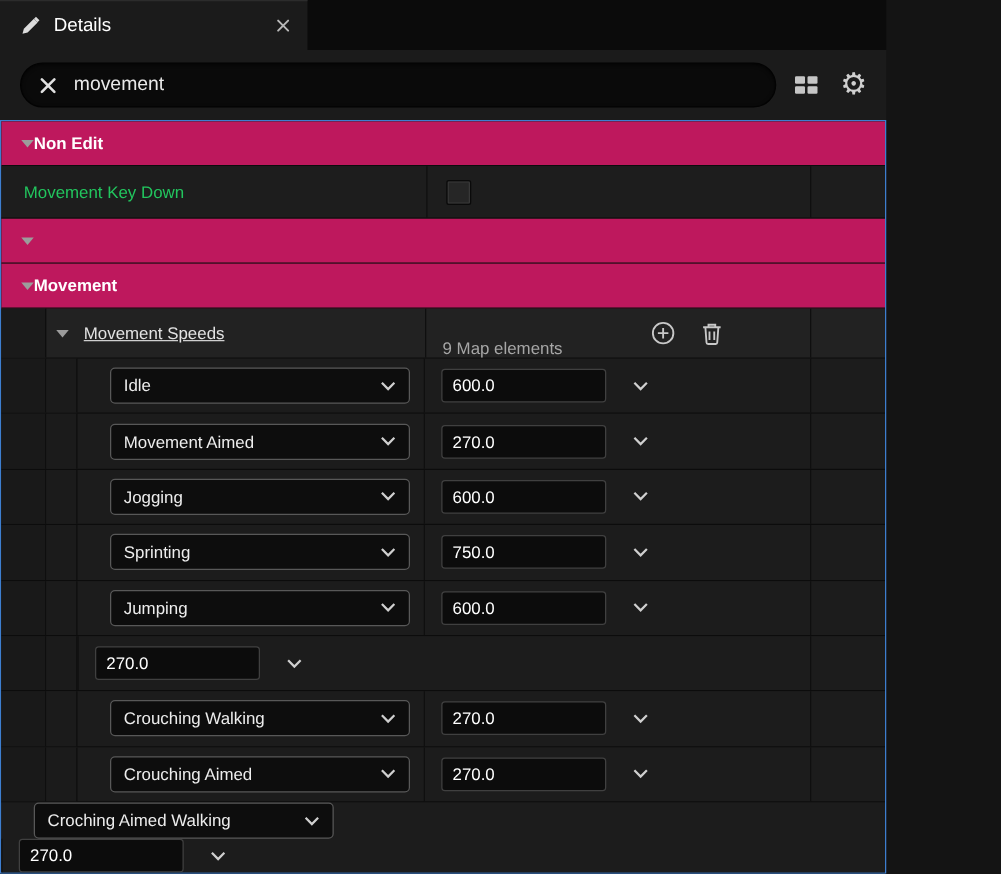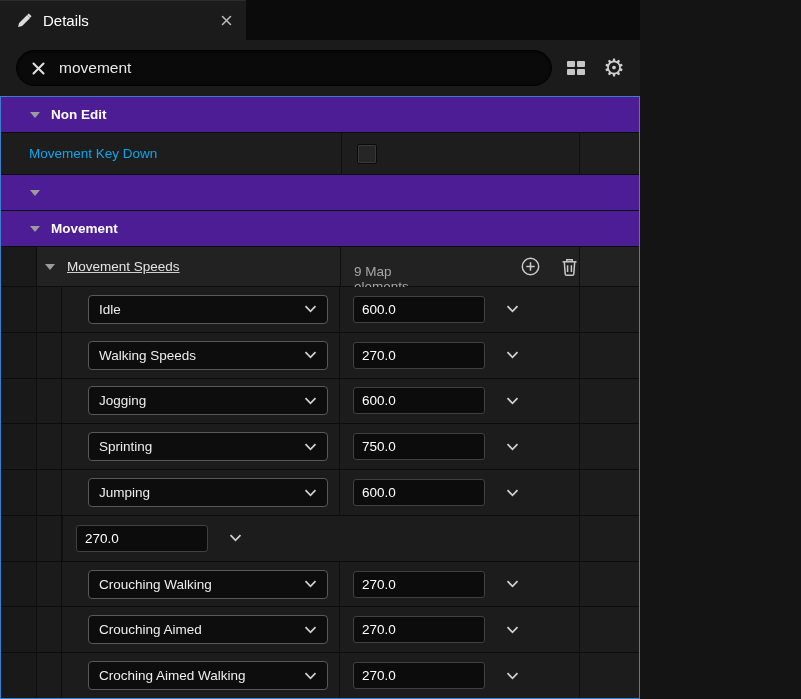--- a/index.html
+++ b/index.html
@@ -3,21 +3,21 @@
 <meta charset="utf-8">
 <style>
   * { box-sizing: border-box; margin: 0; padding: 0; }
   html, body { width: 801px; height: 699px; }
   body {
     background: #141414;
     font-family: "Liberation Sans", sans-serif;
     overflow: hidden;
     color: #cfcfcf;
   }
-  .app { width: 640px; height: 699px; display: flex; flex-direction: column; }
+  .app { width: 709px; height: 699px; display: flex; flex-direction: column; }
 
   
   .tabbar { height: 40px; background: #0b0b0b; display: flex; align-items: stretch; }
   .tab {
     width: 246px; background: #1b1b1b; border-top: 1px solid #2c2c2c;
     display: flex; align-items: center; gap: 10px; padding: 0 14px 0 16px; cursor: pointer;
   }
   .tab-title { color: #ffffff; font-size: 15px; flex: 1; }
   .icon-btn { display: flex; align-items: center; justify-content: center; cursor: pointer; }
 
@@ -35,52 +35,52 @@
   .toolbar-icon { width: 28px; height: 28px; display: flex; align-items: center; justify-content: center; cursor: pointer; }
   .gear { font-size: 24px; color: #cfcfcf; line-height: 1; }
 
   
   .details-body {
     flex: 1; border: 1px solid var(--accent, #3d7ecf);
     background: #161616; display: flex; flex-direction: column; overflow: hidden;
   }
 
   .category {
-    height: 36px; flex: 0 0 auto; background: #4c1d95; border-bottom: 1px solid #0d0d0d;
-    display: flex; align-items: center; gap: 11px; padding-left: 29px; cursor: pointer;
+    height: 36px; flex: 0 0 auto; background: #be185d; border-bottom: 1px solid #0d0d0d;
+    display: flex; align-items: center; padding-left: 16px; cursor: pointer;
   }
   .cat-label { color: #ffffff; font-weight: bold; font-size: 13.5px; }
   .caret {
     width: 0; height: 0; flex: 0 0 auto;
     border-left: 5.5px solid transparent; border-right: 5.5px solid transparent;
     border-top: 6.5px solid #9c9c9c;
   }
 
   .prop-row { height: 42px; flex: 0 0 auto; background: #1d1d1d; border-bottom: 1px solid #0d0d0d; display: flex; align-items: stretch; }
-  .prop-name { width: 340px; display: flex; align-items: center; padding-left: 28px; color: #0ea5e9; font-size: 13.5px; }
+  .prop-name { width: 340px; display: flex; align-items: center; padding-left: 18px; color: #22c55e; font-size: 13.5px; }
   .prop-value { flex: 1; border-left: 1px solid #0f0f0f; display: flex; align-items: center; padding-left: 15px; }
   .right-col { width: 60px; flex: 0 0 auto; border-left: 1px solid #0f0f0f; }
   .checkbox {
     width: 20px; height: 20px; border-radius: 2px; background: #262626;
     border: 1px solid #0a0a0a; box-shadow: inset 0 0 0 1px #383838; cursor: pointer;
   }
 
   
   .maprow { height: 40px; flex: 0 0 auto; background: #222222; border-bottom: 1px solid #0d0d0d; display: flex; align-items: stretch; }
   .indent-a { width: 36px; flex: 0 0 auto; background: #1a1a1a; border-right: 1px solid #0e0e0e; }
   .map-name { width: 303px; display: flex; align-items: center; gap: 12px; padding-left: 8px; text-decoration: underline; }
   .map-label { color: #e2e2e2; font-size: 13.5px; }
   .map-value { flex: 1; border-left: 1px solid #0f0f0f; display: flex; align-items: center; padding-left: 13px; }
   .count-text { color: #a6a6a6; font-size: 13.5px; margin-top: 24px; }
   .map-icons { display: flex; align-items: center; gap: 19px; margin-left: 70px; }
 
   
   .speed-rows { flex: 1; display: flex; flex-direction: column; }
   .speed-row { flex: 1; display: flex; align-items: stretch; background: #1c1c1c; border-bottom: 1px solid #0c0c0c; }
-  .speed-row:last-child { border-bottom: none; }
+  .speed-row:last-child { border-bottom: none; flex-direction: column; }
   .indent1 { width: 36px; flex: 0 0 auto; background: #191919; border-right: 1px solid #0e0e0e; }
   .indent2 { width: 25px; flex: 0 0 auto; background: #1b1b1b; border-right: 1px solid #0e0e0e; }
   .speed-name-cell { width: 277px; flex: 0 0 auto; display: flex; align-items: center; padding-left: 26px; }
   .dropdown {
     width: 240px; height: 29px; background: #0d0d0d; border: 1px solid #585858; border-radius: 4px;
     display: flex; align-items: center; justify-content: space-between; padding: 12px 10px; cursor: pointer;
   }
   .dd-label { color: #ededed; font-size: 13.5px; }
   .speed-value-cell { flex: 1; border-left: 1px solid #0f0f0f; display: flex; align-items: center; gap: 21px; padding-left: 13px; }
   .value-input {
@@ -204,21 +204,21 @@
       </svg>
     </div>
     <div class="right-col"></div>
   </div>
 
   <div class="speed-row">
     <div class="indent1"></div>
     <div class="indent2"></div>
     <div class="speed-name-cell">
       <div class="dropdown">
-        <span class="dd-label">Walking Speeds</span>
+        <span class="dd-label">Movement Aimed</span>
         <svg width="13" height="8" viewBox="0 0 13 8" fill="none" stroke="#cfcfcf" stroke-width="1.8">
           <path d="M1.5 1.2 L6.5 6.3 L11.5 1.2"></path>
         </svg>
       </div>
     </div>
     <div class="speed-value-cell">
       <input class="value-input" value="270.0" style="">
       <svg width="13" height="8" viewBox="0 0 13 8" fill="none" stroke="#cfcfcf" stroke-width="1.8">
         <path d="M1.5 1.2 L6.5 6.3 L11.5 1.2"></path>
       </svg>

